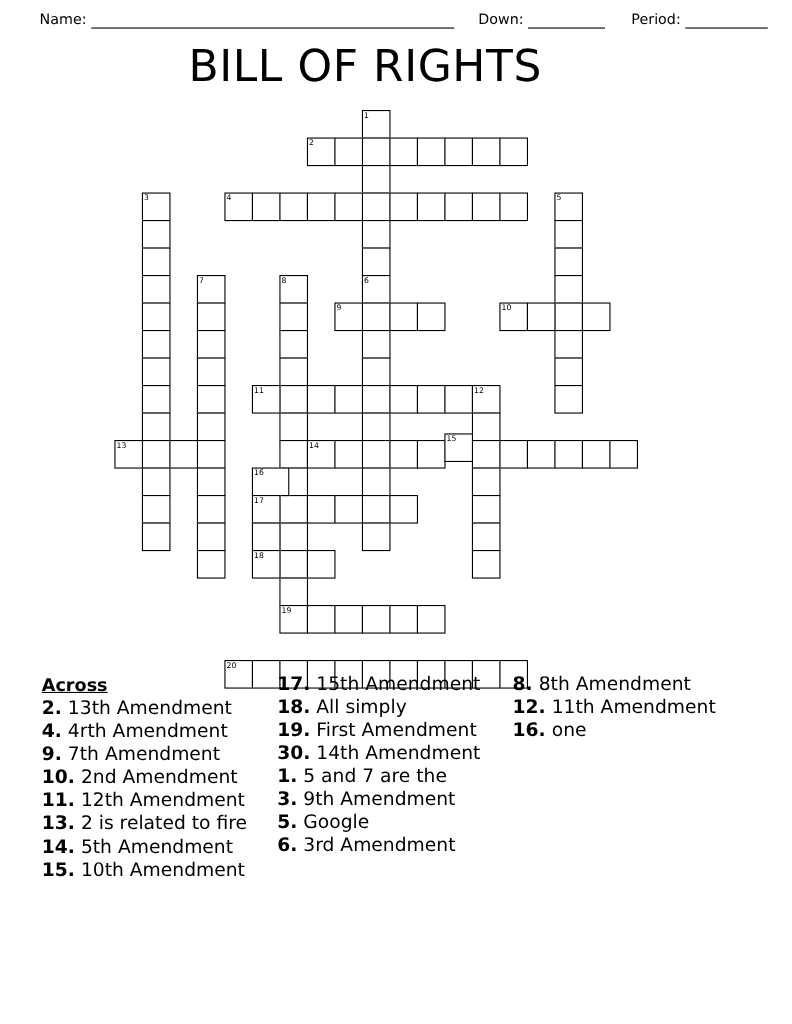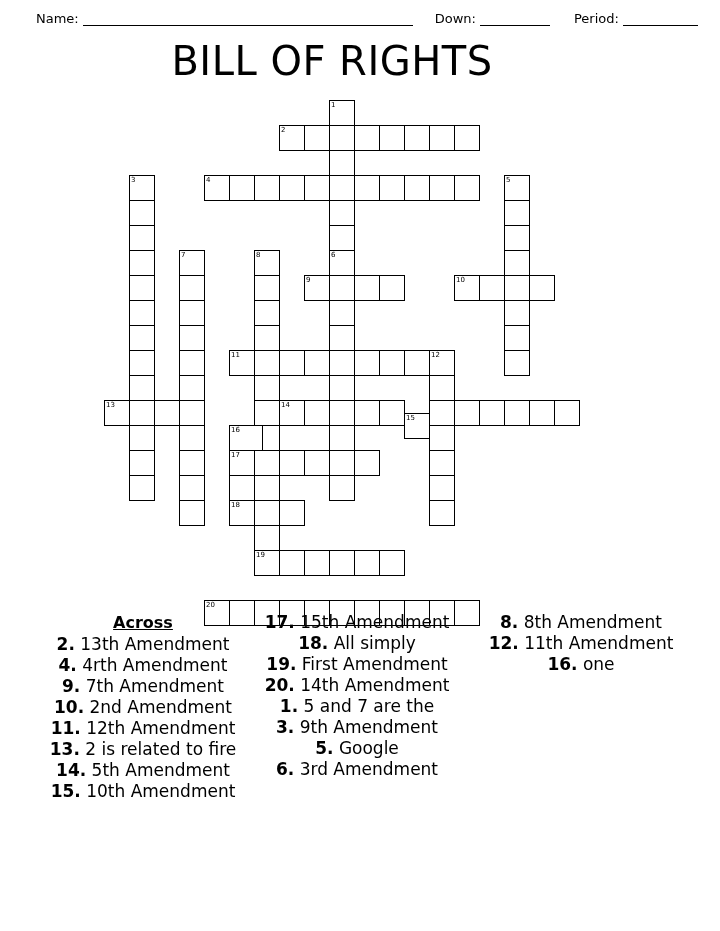--- a/index.html
+++ b/index.html
@@ -90,21 +90,20 @@
     position: absolute;
     left: 0;
     top: 612px;
     width: 720px;
     font-size: 15.5px;
     line-height: 21px;
   }
   .clue-col {
     position: absolute;
     top: 0;
-    text-align: center;
   }
   .col1 { left: 38px; width: 210px; }
   .col2 { left: 252px; width: 210px; }
   .col3 { left: 466px; width: 230px; }
 
   .clue-head {
     font-weight: bold;
     text-decoration: underline;
     font-size: 16px;
     line-height: 22px;
@@ -265,21 +264,21 @@
     <div class="cell" style="left: 104px; top: 305px;">
       <span class="num">13</span>
     </div>
     <div class="cell" style="left: 154px; top: 305px;"></div>
     <div class="cell" style="left: 279px; top: 305px;">
       <span class="num">14</span>
     </div>
     <div class="cell" style="left: 304px; top: 305px;"></div>
     <div class="cell" style="left: 354px; top: 305px;"></div>
     <div class="cell" style="left: 379px; top: 305px;"></div>
-    <div class="cell" style="left: 404px; top: 318px;">
+    <div class="cell" style="left: 404px; top: 299px;">
       <span class="num">15</span>
     </div>
     <div class="cell" style="left: 454px; top: 305px;"></div>
     <div class="cell" style="left: 479px; top: 305px;"></div>
     <div class="cell" style="left: 504px; top: 305px;"></div>
     <div class="cell" style="left: 529px; top: 305px;"></div>
     <div class="cell" style="left: 554px; top: 305px;"></div>
     <div class="cell" style="left: 229px; top: 330px; padding-left: 32px;">
       <span class="num">16</span>
     </div>
@@ -324,21 +323,21 @@
     <div class="clue"><b>11.</b> <span>12th Amendment</span></div>
     <div class="clue"><b>13.</b> <span>2 is related to fire</span></div>
     <div class="clue"><b>14.</b> <span>5th Amendment</span></div>
     <div class="clue"><b>15.</b> <span>10th Amendment</span></div>
   </div>
 
   <div class="clue-col col2">
     <div class="clue"><b>17.</b> <span>15th Amendment</span></div>
     <div class="clue"><b>18.</b> <span>All simply</span></div>
     <div class="clue"><b>19.</b> <span>First Amendment</span></div>
-    <div class="clue"><b>20.</b> <span>14th Amendment</span></div>
+    <div class="clue"><b>30.</b> <span>14th Amendment</span></div>
     <div class="clue"><b>1.</b> <span>5 and 7 are the</span></div>
     <div class="clue"><b>3.</b> <span>9th Amendment</span></div>
     <div class="clue"><b>5.</b> <span>Google</span></div>
     <div class="clue"><b>6.</b> <span>3rd Amendment</span></div>
   </div>
 
   <div class="clue-col col3">
     <div class="clue"><b>8.</b> <span>8th Amendment</span></div>
     <div class="clue"><b>12.</b> <span>11th Amendment</span></div>
     <div class="clue"><b>16.</b> <span>one</span></div>

